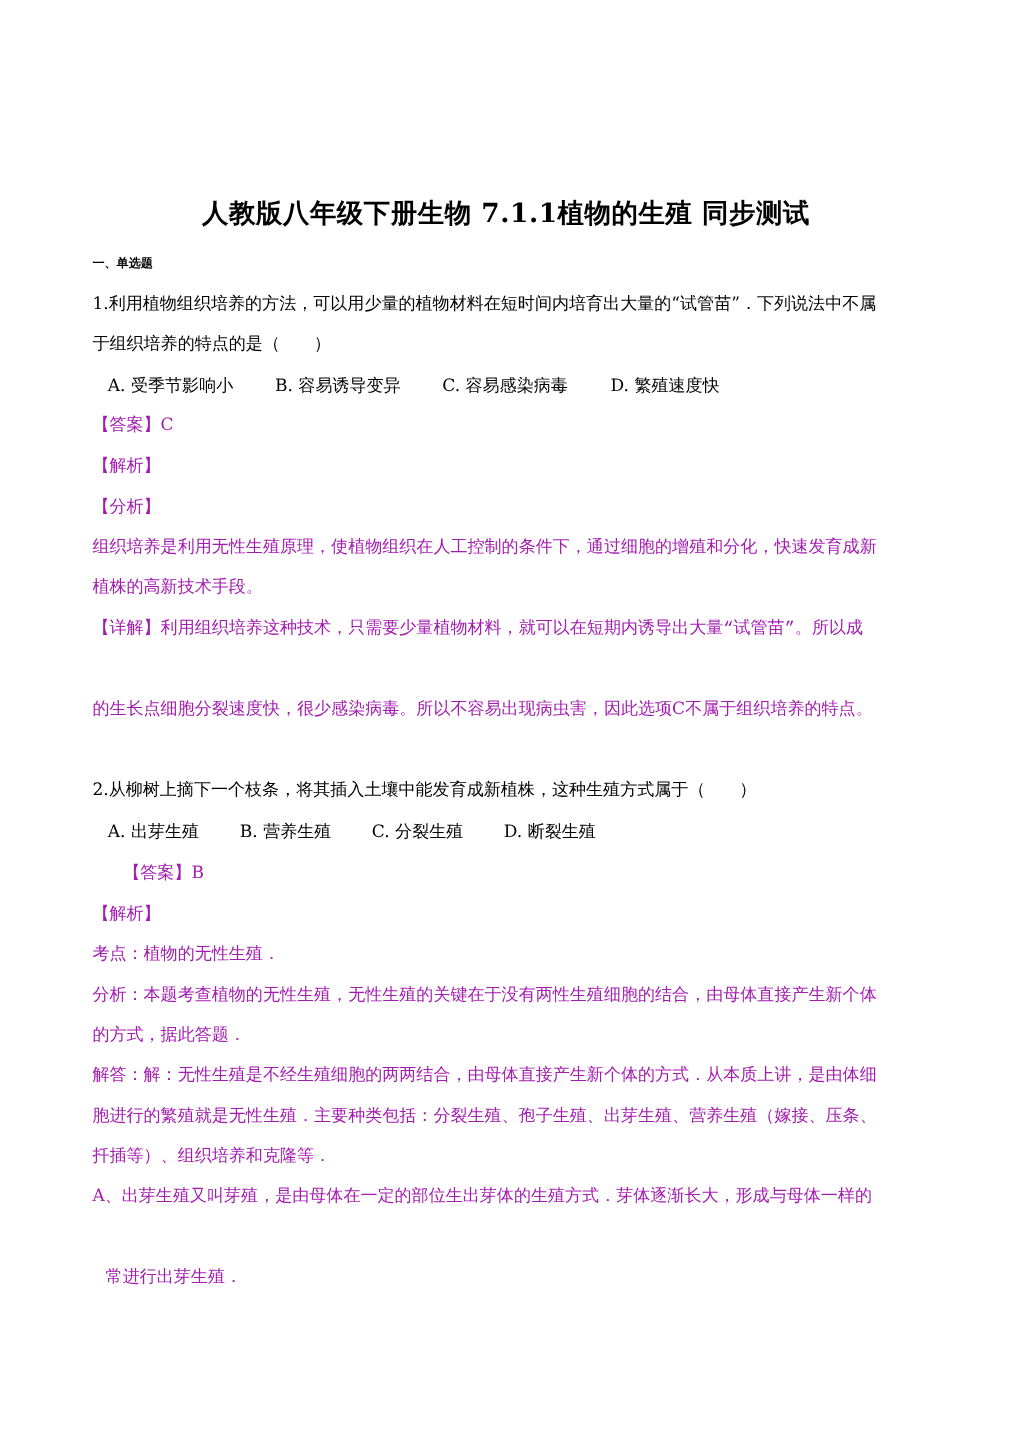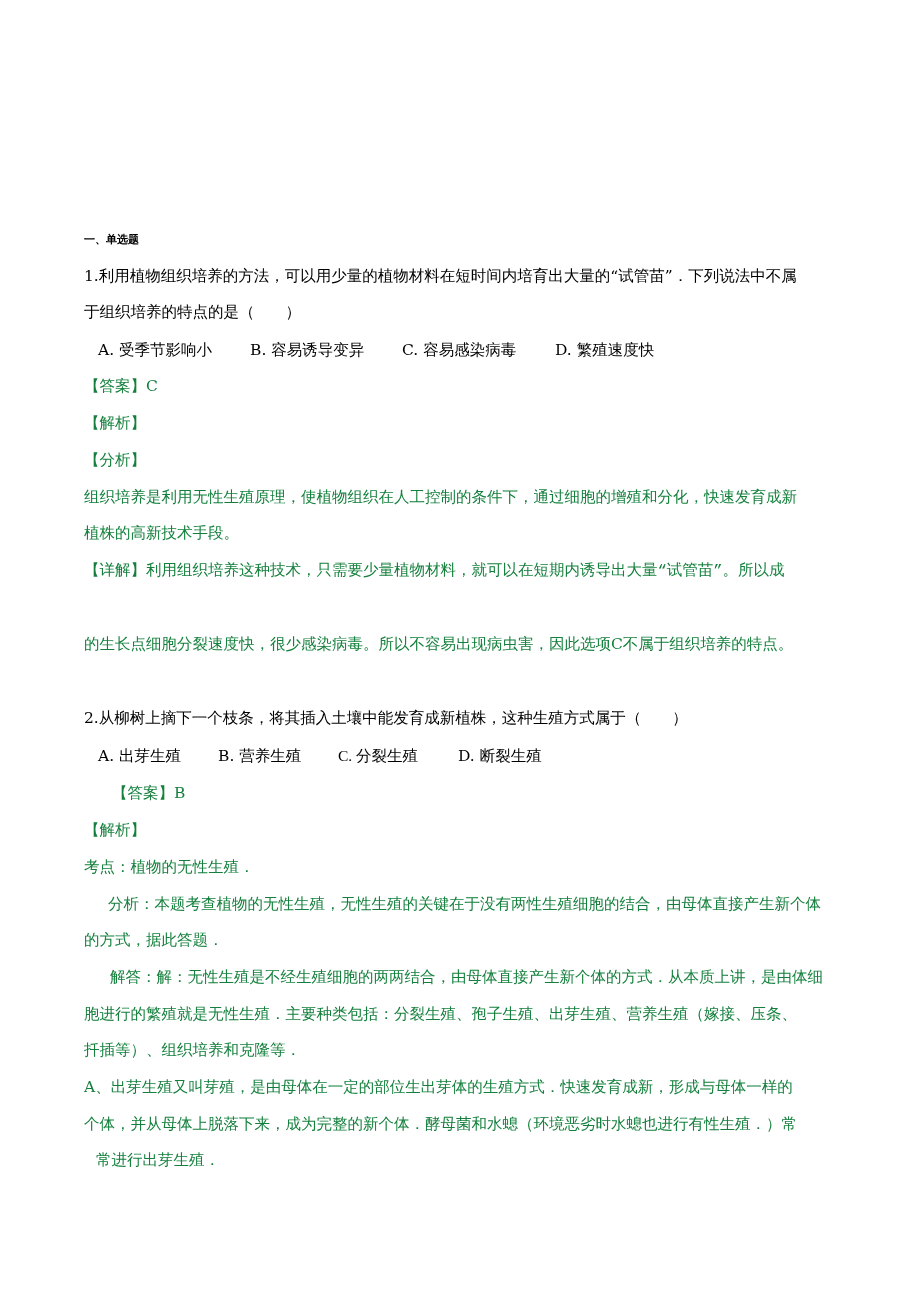--- a/index.html
+++ b/index.html
@@ -37,32 +37,33 @@
       left: 84px;
       font-size: 15.5px;
       white-space: nowrap;
       line-height: 20px;
     }
     .section {
       font-weight: bold;
       font-size: 11px;
     }
     .red {
-      color: #15803d;
+      color: #a21caf;
     }
     .opt {
       display: inline-block;
       margin-left: 14px;
     }
   </style>
 </head>
 <body>
 
 <div class="page">
 
+  <div class="title">人教版八年级下册生物 7.1.1植物的生殖 同步测试</div>
 
   <div class="line section" style="top:230px;">一、单选题</div>
 
   <div class="line" style="top:266px;">1.利用植物组织培养的方法，可以用少量的植物材料在短时间内培育出大量的“试管苗”．下列说法中不属</div>
   <div class="line" style="top:302px;">于组织培养的特点的是（　　）</div>
 
   <div class="line" style="top:340px;">
     <span class="opt" style="position:absolute;left:0;">A. 受季节影响小</span>
     <span class="opt" style="position:absolute;left:152px;">B. 容易诱导变异</span>
     <span class="opt" style="position:absolute;left:304px;">C. 容易感染病毒</span>
@@ -83,33 +84,32 @@
     <span>【详解】</span><span>利用组织培养这种技术，只需要少量植物材料，就可以在短期内诱导出大量“试管苗”。所以成</span>
   </div>
   <div class="line red" style="top:634px;">的生长点细胞分裂速度快，很少感染病毒。所以不容易出现病虫害，因此选项C不属于组织培养的特点。</div>
 
 
   <div class="line" style="top:708px;">2.从柳树上摘下一个枝条，将其插入土壤中能发育成新植株，这种生殖方式属于（　　）</div>
 
   <div class="line" style="top:746px;">
     <span class="opt" style="position:absolute;left:0;">A. 出芽生殖</span>
     <span class="opt" style="position:absolute;left:120px;">B. 营养生殖</span>
-    <span class="opt" style="position:absolute;left:240px;font-family:Liberation Serif, serif;">C. 分裂生殖</span>
+    <span class="opt" style="position:absolute;left:240px;">C. 分裂生殖</span>
     <span class="opt" style="position:absolute;left:360px;">D. 断裂生殖</span>
   </div>
 
   <div class="line red" style="top:783px;margin-left:28px;">
     <span>【答案】</span><span>B</span>
   </div>
 
   <div class="line red" style="top:820px;">【解析】</div>
 
   <div class="line red" style="top:857px;">考点：植物的无性生殖．</div>
-  <div class="line red" style="top:894px;margin-left:24px;">分析：本题考查植物的无性生殖，无性生殖的关键在于没有两性生殖细胞的结合，由母体直接产生新个体</div>
+  <div class="line red" style="top:894px;">分析：本题考查植物的无性生殖，无性生殖的关键在于没有两性生殖细胞的结合，由母体直接产生新个体</div>
   <div class="line red" style="top:930px;">的方式，据此答题．</div>
-  <div class="line red" style="top:967px;margin-left:26px;">解答：解：无性生殖是不经生殖细胞的两两结合，由母体直接产生新个体的方式．从本质上讲，是由体细</div>
+  <div class="line red" style="top:967px;">解答：解：无性生殖是不经生殖细胞的两两结合，由母体直接产生新个体的方式．从本质上讲，是由体细</div>
   <div class="line red" style="top:1004px;">胞进行的繁殖就是无性生殖．主要种类包括：分裂生殖、孢子生殖、出芽生殖、营养生殖（嫁接、压条、</div>
   <div class="line red" style="top:1040px;">扦插等）、组织培养和克隆等．</div>
-  <div class="line red" style="top:1077px;">A、出芽生殖又叫芽殖，是由母体在一定的部位生出芽体的生殖方式．快速发育成新，形成与母体一样的</div>
-  <div class="line red" style="top:1114px;">个体，并从母体上脱落下来，成为完整的新个体．酵母菌和水螅（环境恶劣时水螅也进行有性生殖．）常</div>
+  <div class="line red" style="top:1077px;">A、出芽生殖又叫芽殖，是由母体在一定的部位生出芽体的生殖方式．芽体逐渐长大，形成与母体一样的</div>
   <div class="line red" style="top:1150px;margin-left:12px;">常进行出芽生殖．</div>
 
 </div>
 
 </body></html>

